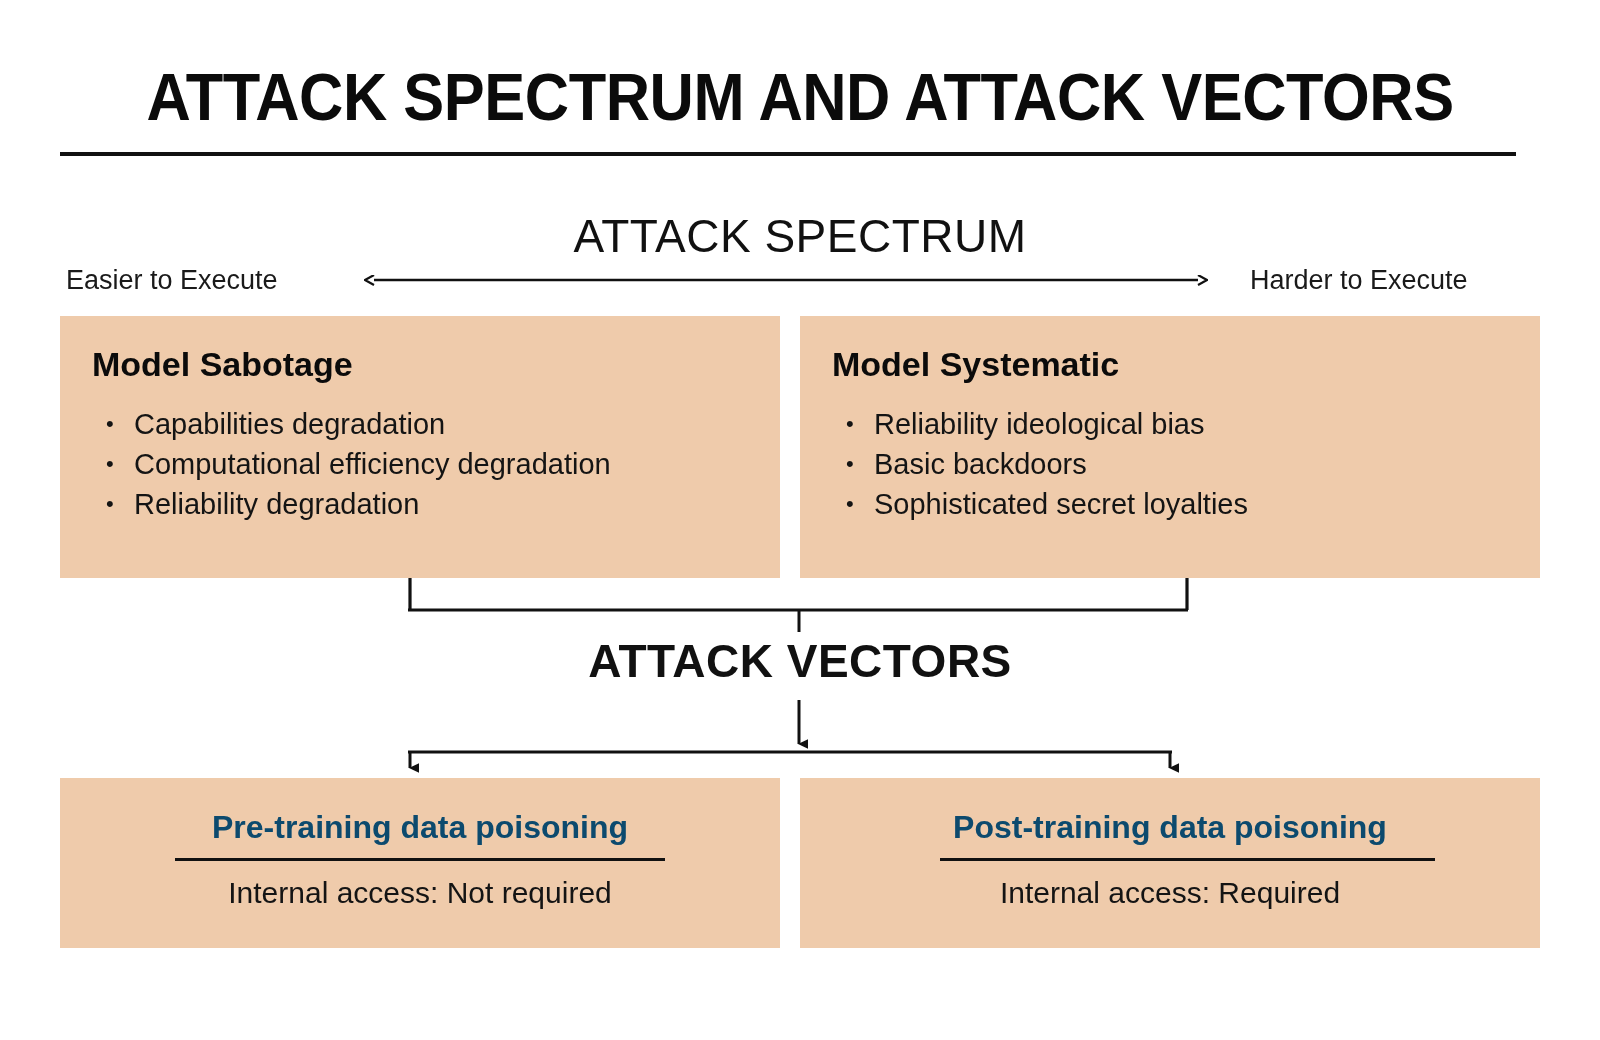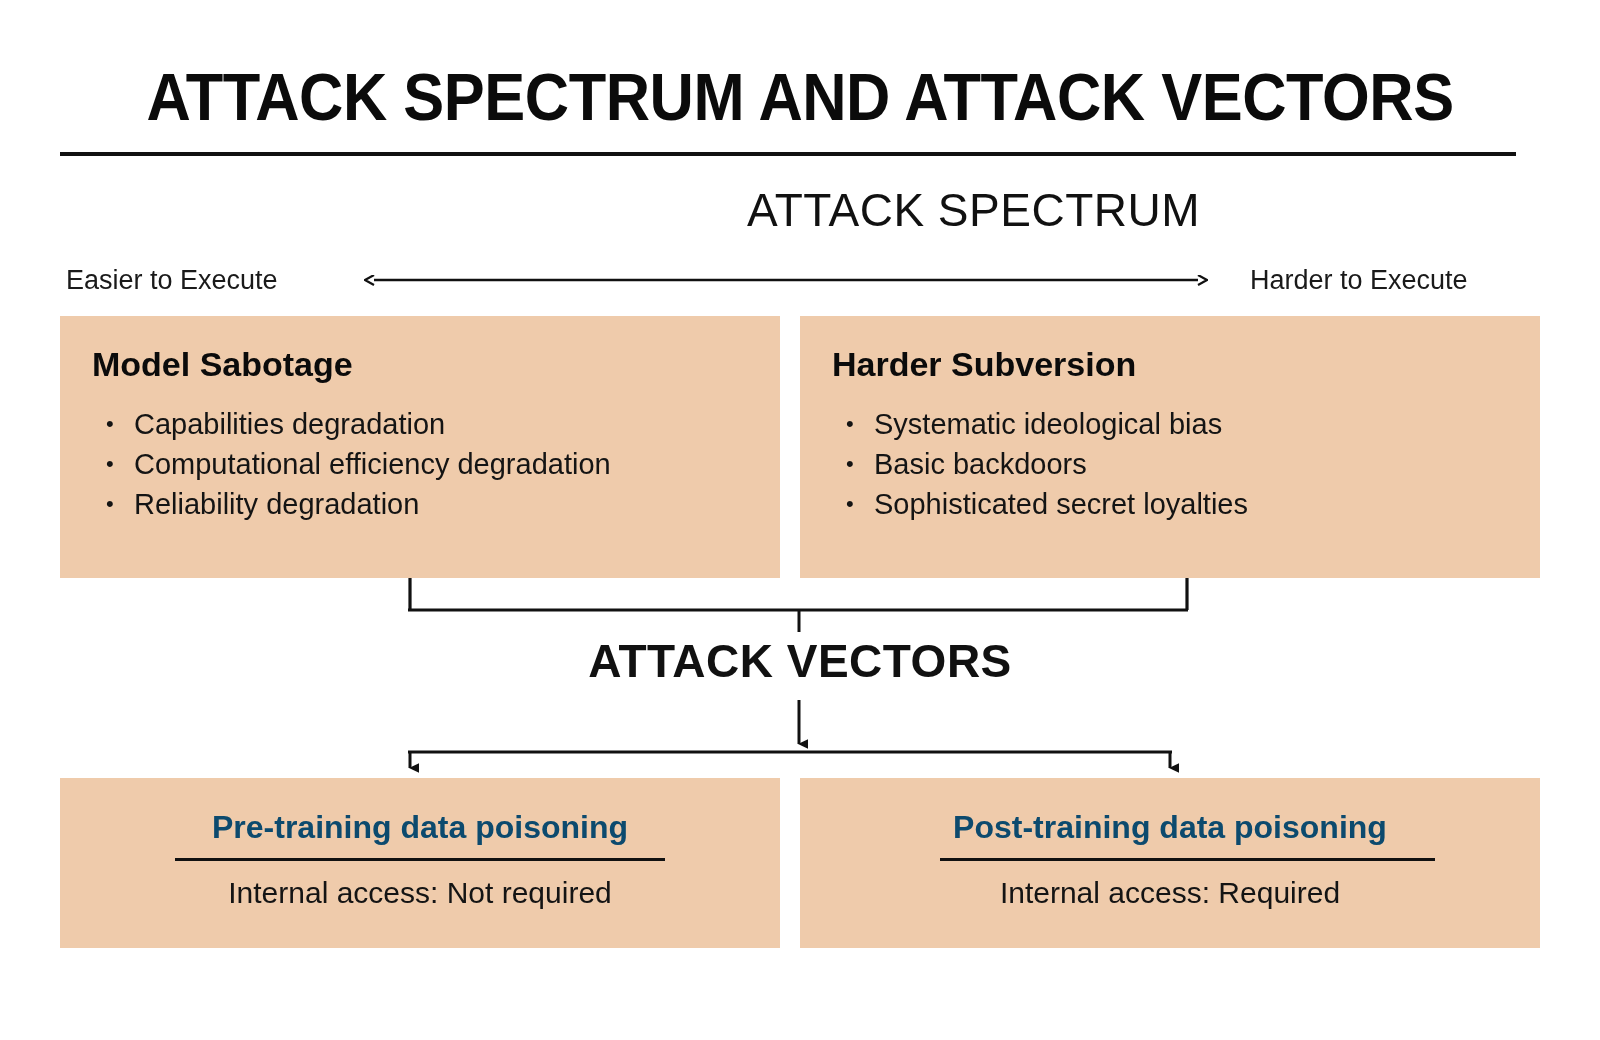--- a/index.html
+++ b/index.html
@@ -47,23 +47,23 @@
     top: 152px;
     width: 1456px;
     height: 4px;
     background: #111111;
   }
 
   
   .spectrum-heading {
     position: absolute;
     left: 400px;
-    top: 182px;
+    top: 208px;
     width: 800px;
-    text-align: right;
+    text-align: center;
     font-size: 46px;
     line-height: 56px;
     font-weight: 400;
     letter-spacing: 0.5px;
     color: #111111;
     white-space: nowrap;
   }
 
   .axis-label {
     position: absolute;
@@ -217,23 +217,23 @@
   <div class="box" id="box-sabotage">
     <div class="box-title">Model Sabotage</div>
     <ul class="bullets">
       <li>Capabilities degradation</li>
       <li>Computational efficiency degradation</li>
       <li>Reliability degradation</li>
     </ul>
   </div>
 
   <div class="box" id="box-subversion">
-    <div class="box-title">Harder Subversion</div>
+    <div class="box-title">Model Systematic</div>
     <ul class="bullets">
-      <li>Systematic ideological bias</li>
+      <li>Reliability ideological bias</li>
       <li>Basic backdoors</li>
       <li>Sophisticated secret loyalties</li>
     </ul>
   </div>
 
   <svg class="connectors" viewBox="0 0 1600 1040">
     <defs>
       <marker id="down-arrow" markerWidth="16" markerHeight="16" refX="5" refY="11" orient="auto" markerUnits="userSpaceOnUse">
         <path d="M0.2,2 L5,12 L9.8,2 Z" fill="#111111"></path>
       </marker>

